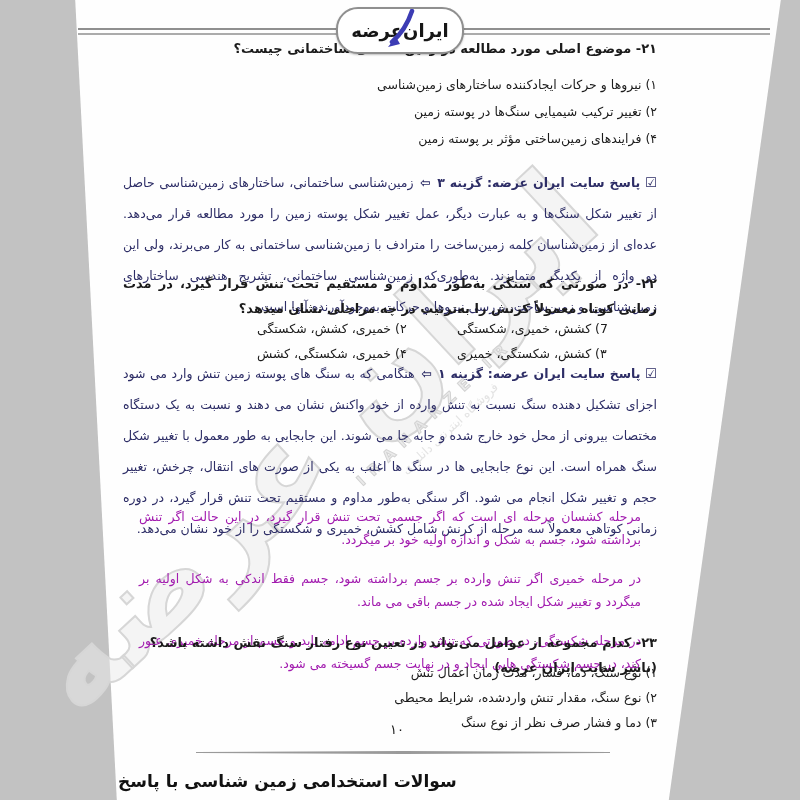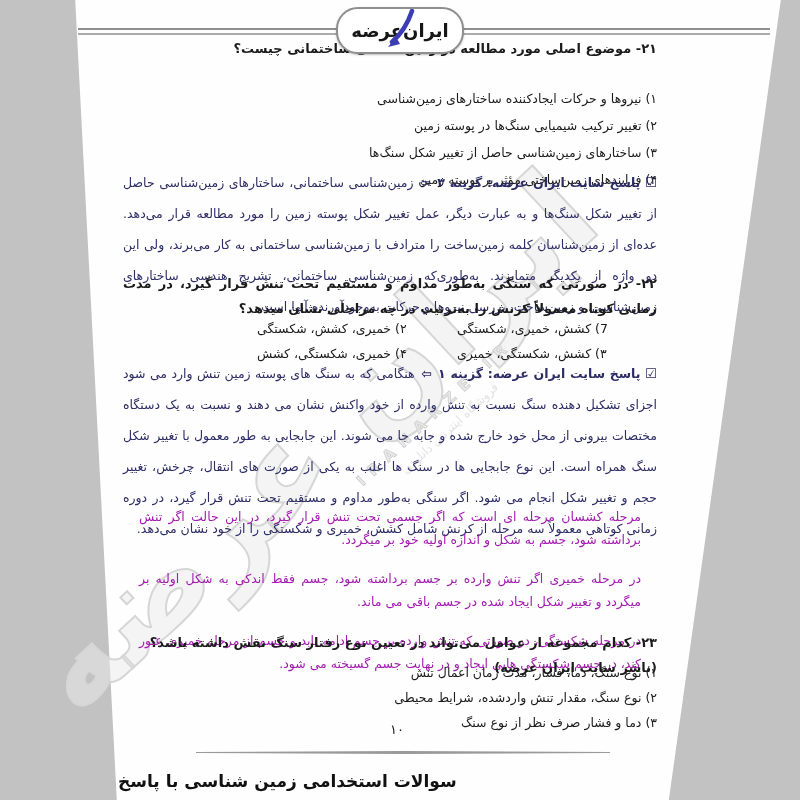--- a/index.html
+++ b/index.html
@@ -75,24 +75,23 @@
   <div class="header-rule-b"></div>
   <div class="logo-box">
     <span class="logo-text">ایران‌عرضه</span>
     <svg class="logo-arrow" viewBox="0 0 124 43" xmlns="http://www.w3.org/2000/svg">
       <path d="M74 2 C 70 14 62 26 54 33" fill="none" stroke="#3c3cb4" stroke-width="4.5" stroke-linecap="round"></path>
       <path d="M58 28 L50 38 L62 35 Z" fill="#3c3cb4"></path>
     </svg>
   </div>
 
   <div class="blk q-title" style="top:36px;line-height:26px;">۲۱- موضوع اصلی مورد مطالعه در زمین‌شناسی ساختمانی چیست؟</div>
-  <div class="blk q21-opts" style="top:85px;">
+  <div class="blk q21-opts" style="top:71px;">
     <p class="opt">۱) نیروها و حرکات ایجادکننده ساختارهای زمین‌شناسی</p>
     <p class="opt">۲) تغییر ترکیب شیمیایی سنگ‌ها در پوسته زمین</p>
-    <p class="opt">۳) ساختارهای زمین‌شناسی حاصل از تغییر شکل سنگ‌ها</p>
     <p class="opt">۴) فرایندهای زمین‌ساختی مؤثر بر پوسته زمین</p>
   </div>
   <div class="blk answer" style="top:167px;">
     <span class="ans-check">☑</span>
     <span class="ans-label">پاسخ سایت ایران عرضه: گزینه ۳</span>
     <span class="ans-arrow">⇦</span>
     <span>زمین‌شناسی ساختمانی، ساختارهای زمین‌شناسی حاصل از تغییر شکل سنگ‌ها و به عبارت دیگر، عمل تغییر شکل پوسته زمین را مورد مطالعه قرار می‌دهد. عده‌ای از زمین‌شناسان کلمه زمین‌ساخت را مترادف با زمین‌شناسی ساختمانی به کار می‌برند، ولی این دو واژه از یکدیگر متمایزند. به‌طوری‌که زمین‌شناسی ساختمانی، تشریح هندسی ساختارهای زمین‌شناسی، و زمین‌ساخت، بررسی نیروها و حرکات به‌وجودآورنده آنها است.</span>
   </div>
 
   <div class="blk q-title" style="top:271px;line-height:25px;text-align:justify;">۲۲- در صورتی که سنگی به‌طور مداوم و مستقیم تحت تنش قرار گیرد، در مدت زمانی کوتاه معمولاً کرنش را به‌ترتیب در چه مراحلی نشان میدهد؟</div>

